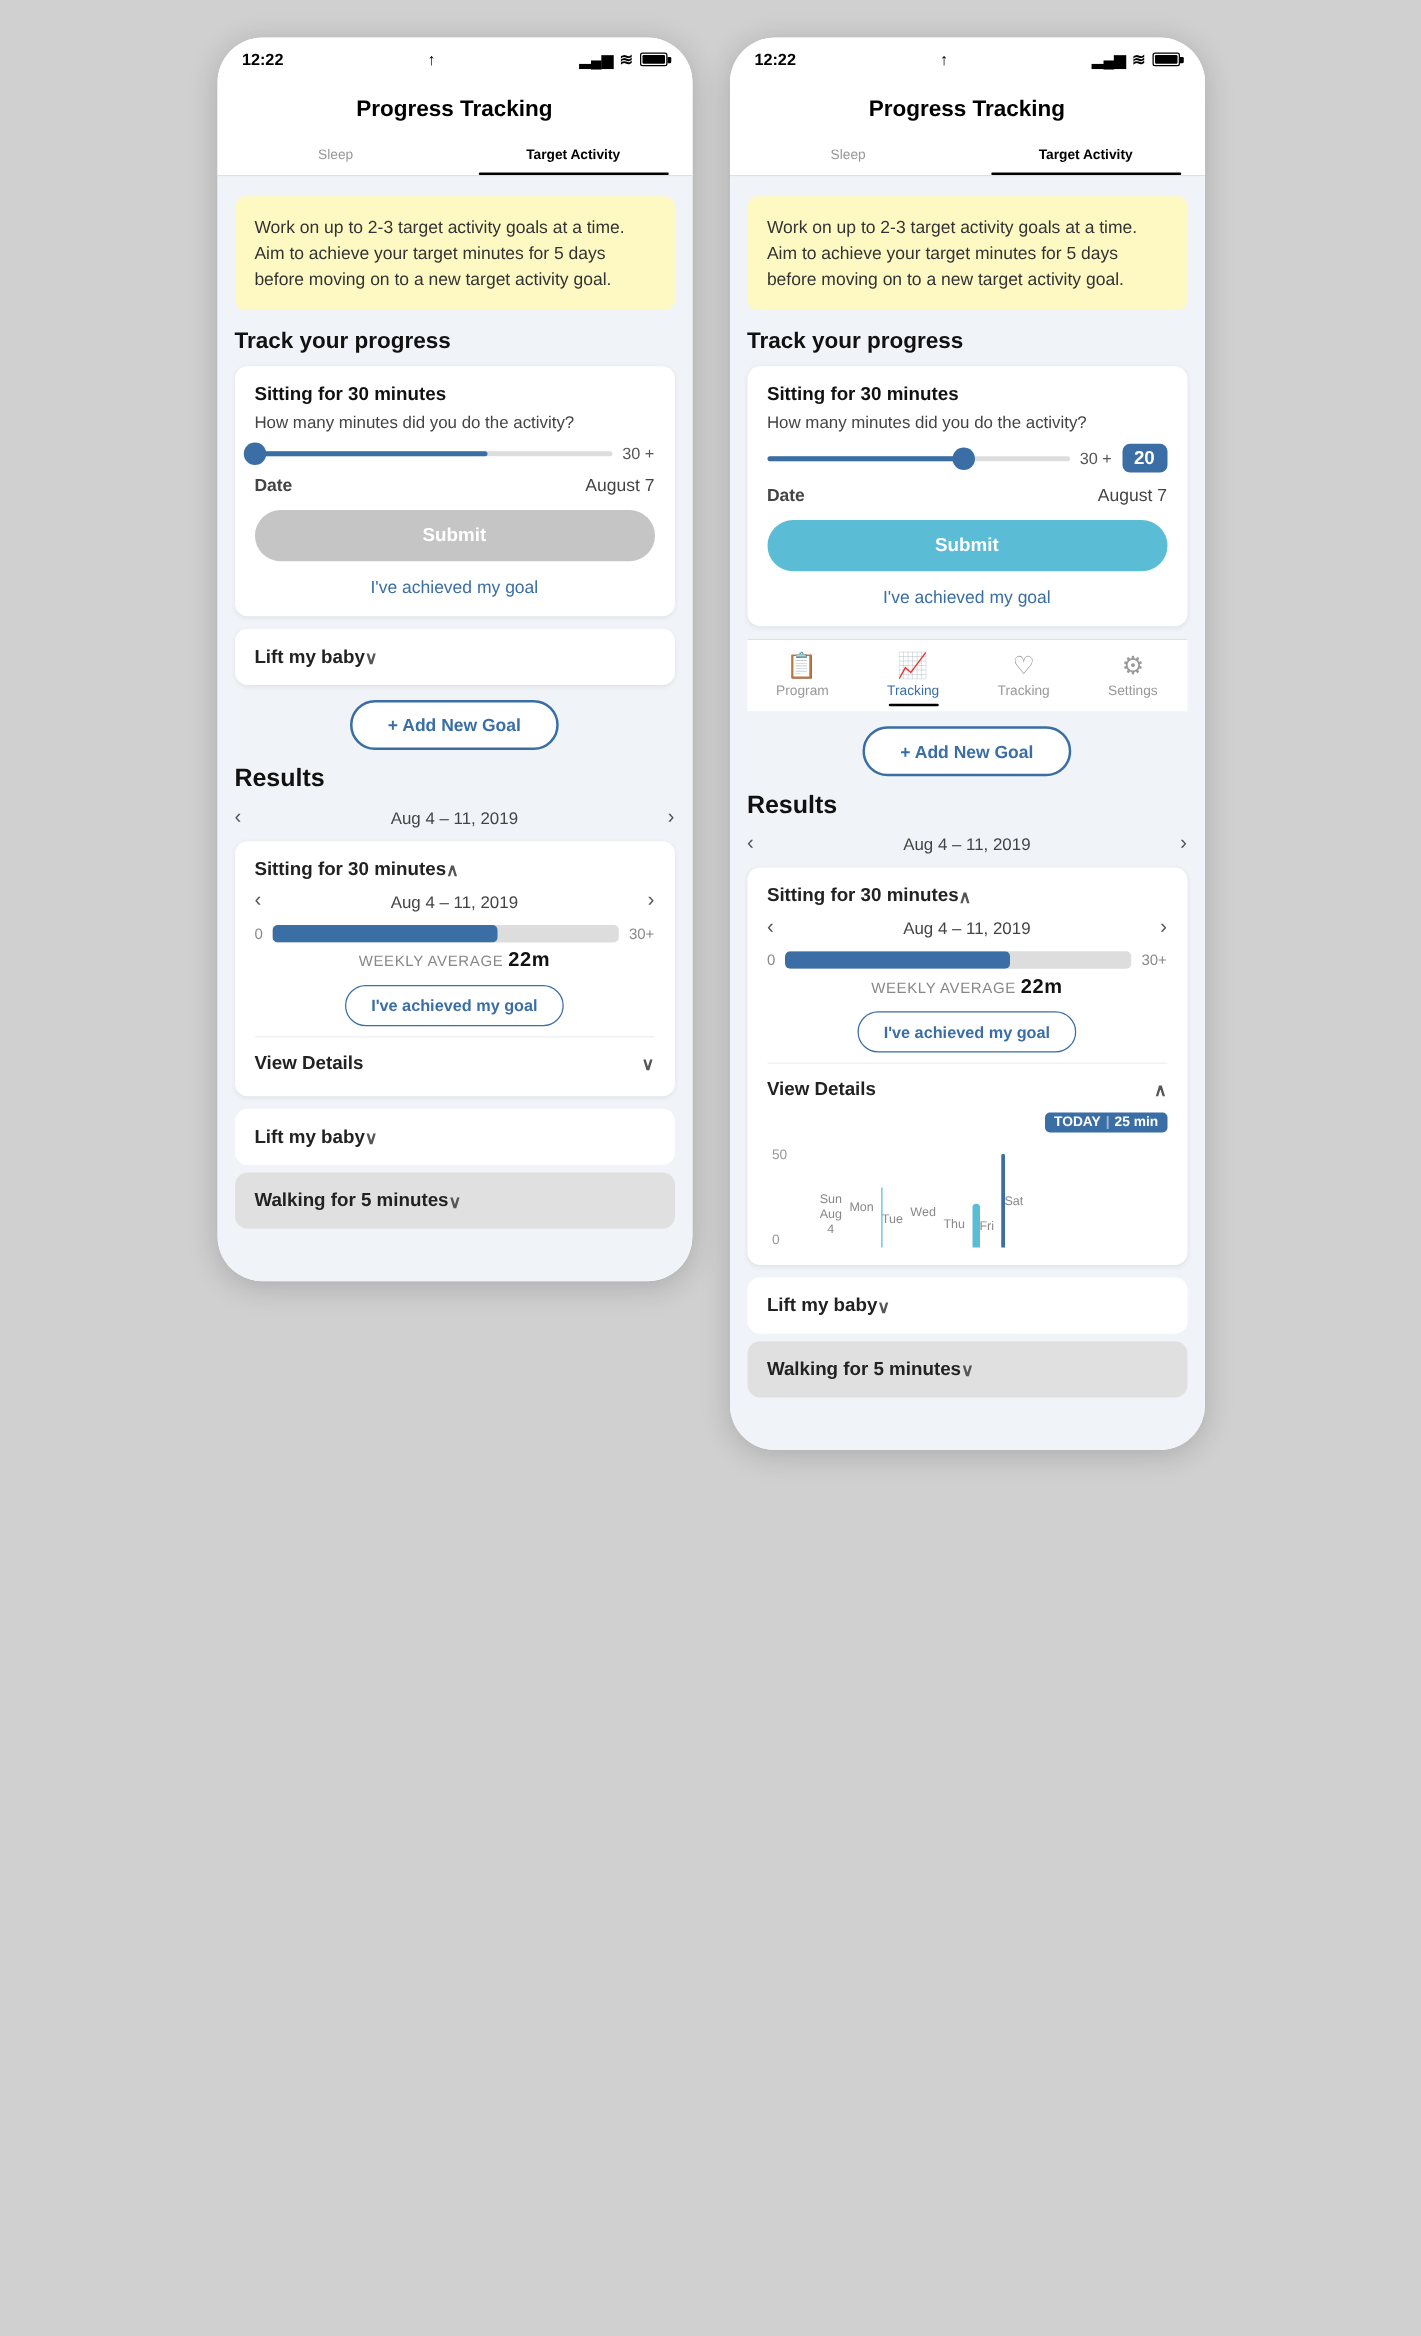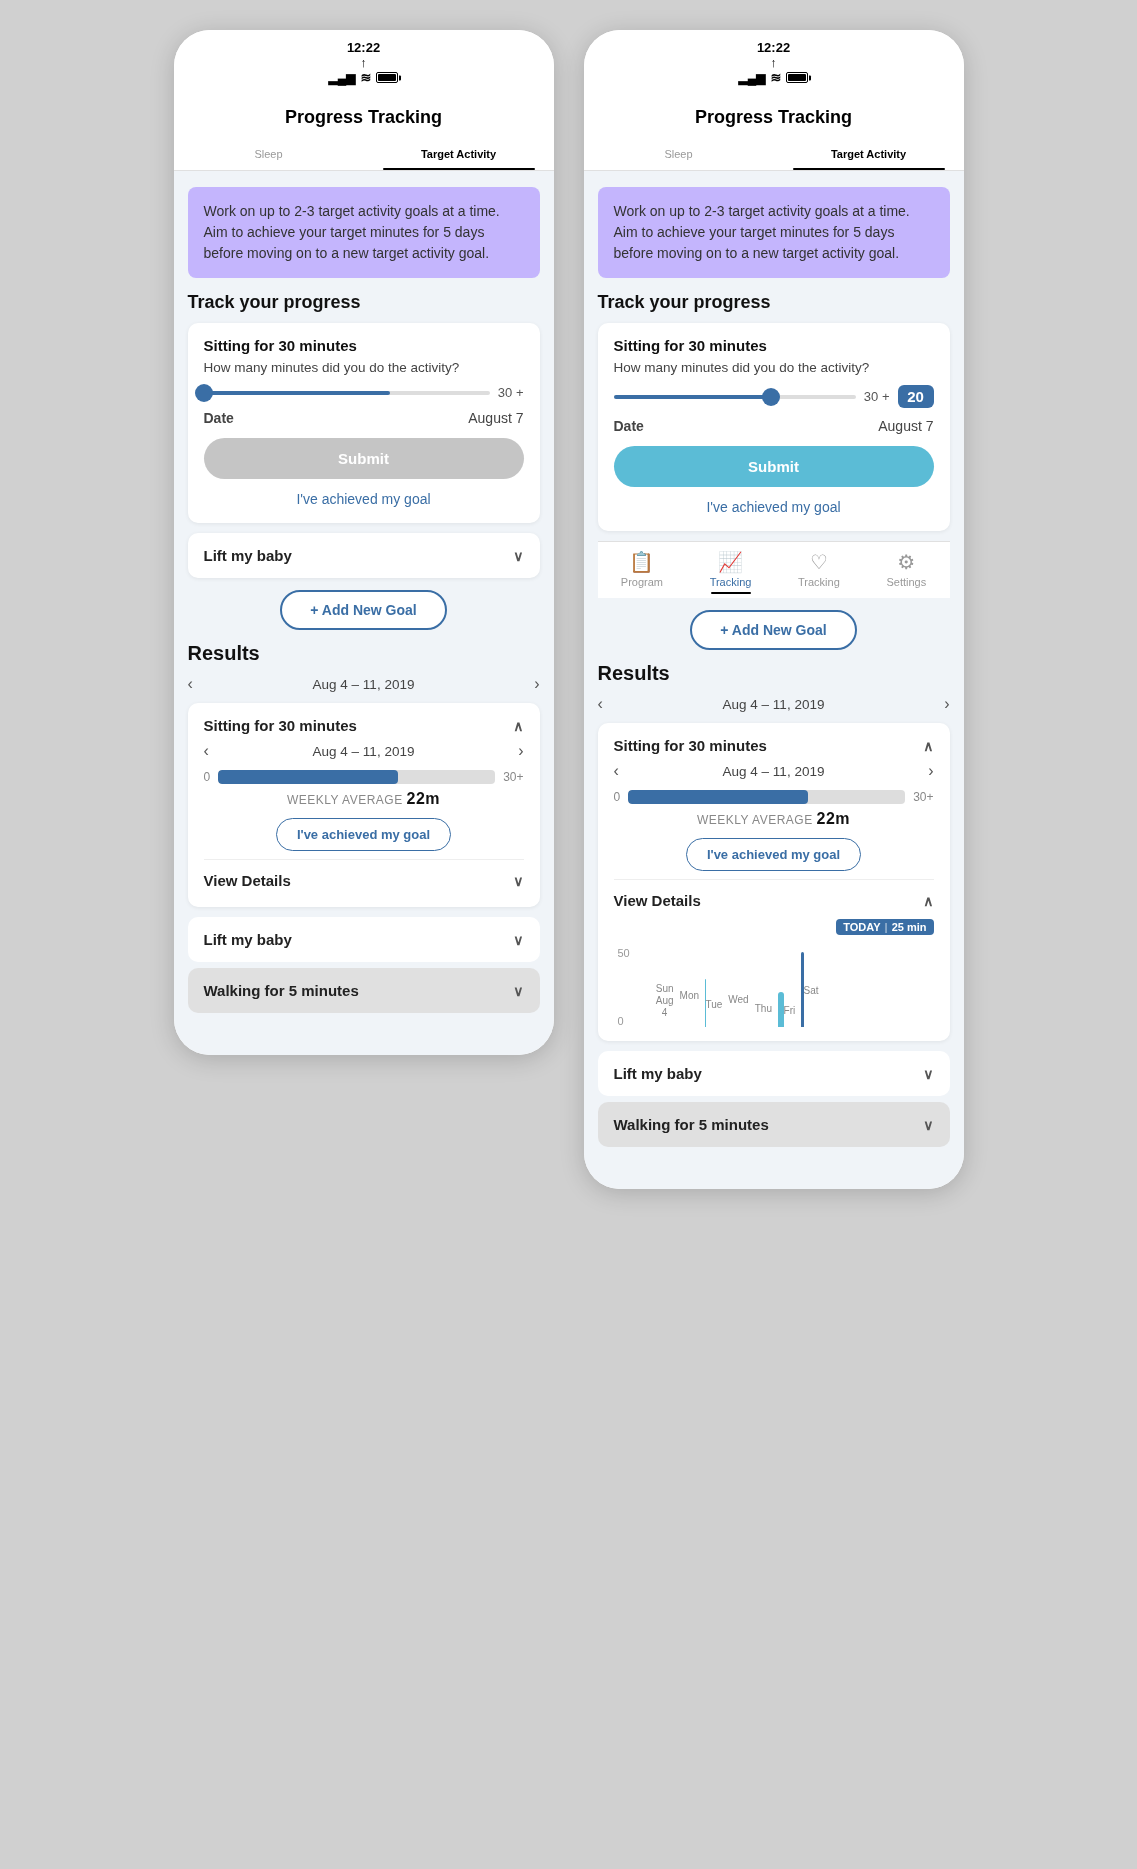--- a/index.html
+++ b/index.html
@@ -27,21 +27,20 @@
     .phone-left { width: 380px; }
     .phone-right { width: 380px; }
     .status-bar {
       display: flex;
       justify-content: space-between;
       align-items: center;
       padding: 10px 20px 6px;
       font-size: 13px;
       font-weight: 600;
       background: #fff;
-      flex-direction: column;
     }
     .status-icons {
       display: flex;
       gap: 5px;
       align-items: center;
     }
     .signal-bars { font-size: 12px; }
     .wifi-icon { font-size: 13px; }
     .battery-icon {
       width: 22px;
@@ -108,21 +107,21 @@
       left: 10%;
       width: 80%;
       height: 2.5px;
       background: #000;
       border-radius: 2px;
     }
     .content-area {
       padding: 16px 14px;
     }
     .description-box {
-      background: #c4b5fd;
+      background: #fef9c3;
       border-radius: 8px;
       padding: 14px 16px;
       font-size: 14px;
       line-height: 1.5;
       color: #333;
       margin-bottom: 14px;
     }
     .section-title {
       font-size: 18px;
       font-weight: 700;
@@ -218,21 +217,21 @@
     }
     .achieved-link {
       text-align: center;
       font-size: 14px;
       color: #3a6ea5;
       cursor: pointer;
       padding: 2px 0;
     }
     .collapsible-row {
       display: flex;
-      justify-content: space-between;
+      justify-content: flex-start;
       align-items: center;
       font-size: 15px;
       font-weight: 600;
       color: #222;
     }
     .chevron {
       font-size: 14px;
       color: #555;
     }
     .add-goal-btn {

